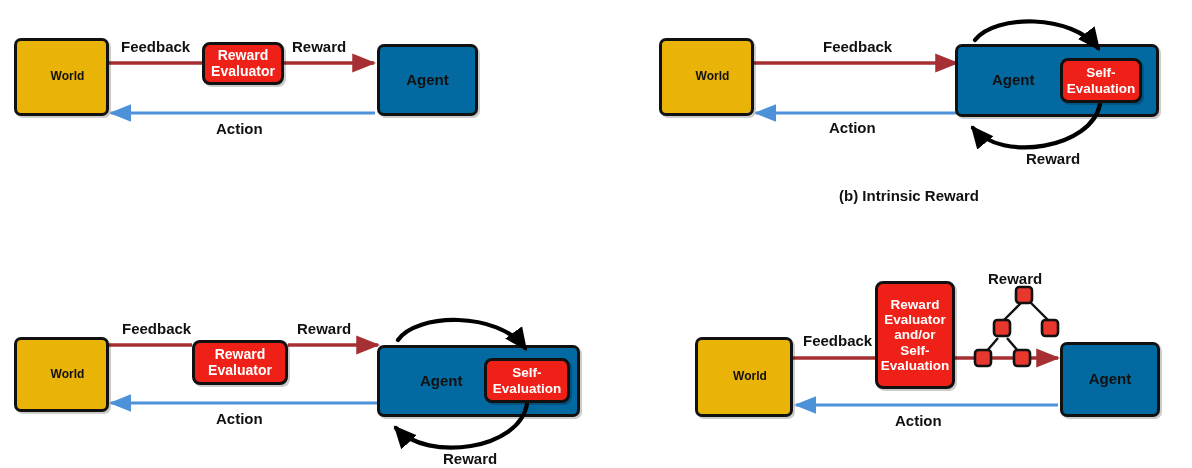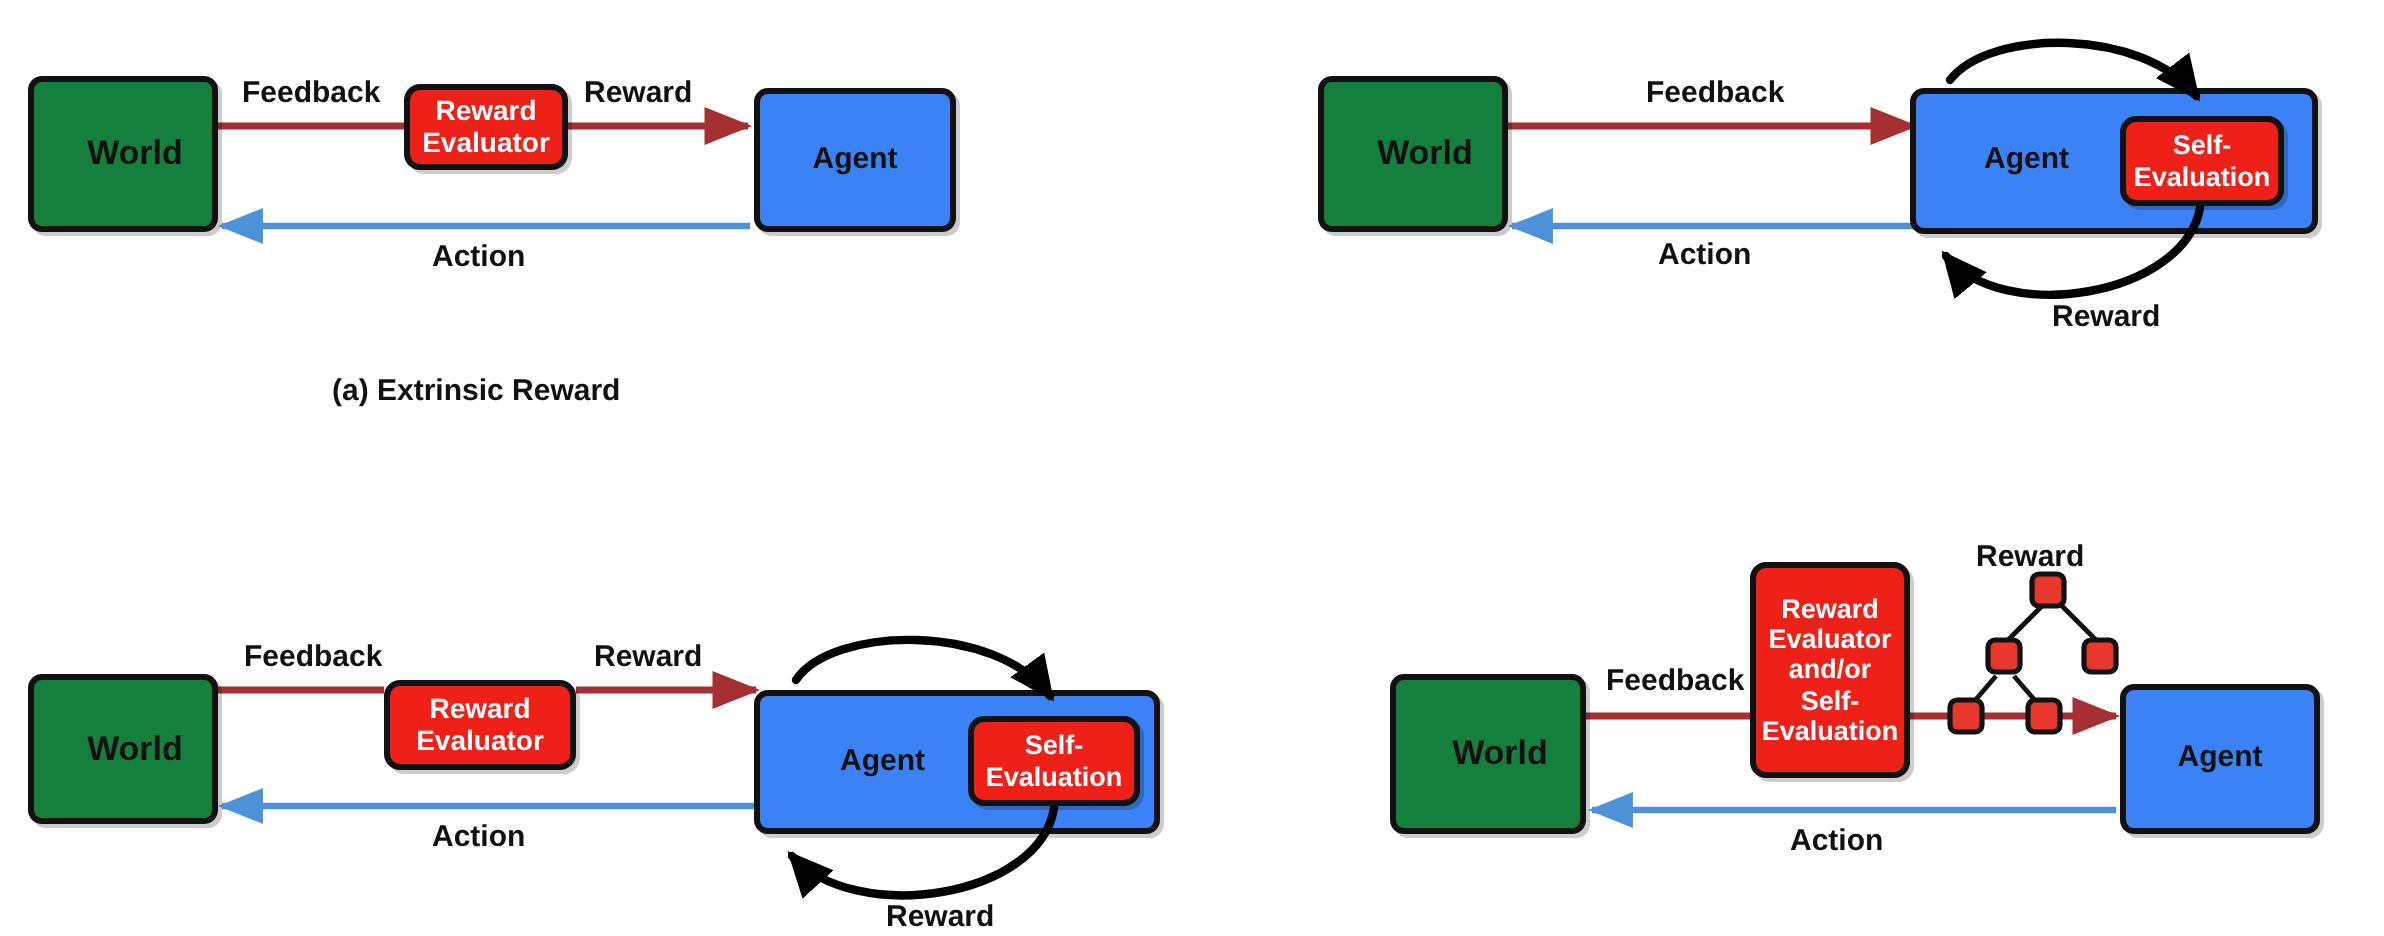--- a/index.html
+++ b/index.html
@@ -28,28 +28,28 @@
     align-items: center;
     justify-content: center;
     text-align: center;
     font-weight: bold;
     line-height: 1.12;
     border: 3px solid #111111;
     border-radius: 7px;
     z-index: 5;
   }
   .node.world {
-    background: #15803d;
-    color: #111111;
-    font-size: 17px;
+    background: #eab308;
+    color: #111111;
+    font-size: 12px;
     box-shadow: 2px 2px 0 rgba(0,0,0,0.20);
     padding-left: 12px;
   }
   .node.agent {
-    background: #3b82f6;
+    background: #0369a1;
     color: #111111;
     font-size: 15px;
     box-shadow: 2px 2px 0 rgba(0,0,0,0.20);
   }
   .node.red {
     background: #ef2017;
     color: #ffffff;
     font-size: 14px;
     border-width: 3px;
     border-radius: 8px;
@@ -134,39 +134,39 @@
   </div>
 
   <div class="node agent" style="left:377px; top:44px; width:101px; height:72px;">
     <span>Agent</span>
   </div>
 
   <div class="edge-label" style="left:121px; top:38px;">Feedback</div>
   <div class="edge-label" style="left:292px; top:38px;">Reward</div>
   <div class="edge-label" style="left:216px; top:120px;">Action</div>
 
-  <div class="caption" style="left:166px; top:187px;">(a) Extrinsic Reward</div>
 
   <div class="node world" style="left:659px; top:38px; width:95px; height:78px;">
     <span>World</span>
   </div>
 
   <div class="node agent" style="left:955px; top:44px; width:204px; height:73px; justify-content:flex-start; padding-left:34px;">
     <span>Agent</span>
   </div>
 
   <div class="node red small" style="left:1060px; top:58px; width:82px; height:45px; flex-direction:column;">
     <span>Self-</span>
     <span>Evaluation</span>
   </div>
 
   <div class="edge-label" style="left:823px; top:38px;">Feedback</div>
   <div class="edge-label" style="left:829px; top:119px;">Action</div>
   <div class="edge-label" style="left:1026px; top:150px;">Reward</div>
 
+  <div class="caption" style="left:839px; top:187px;">(b) Intrinsic Reward</div>
 
   <div class="node world" style="left:14px; top:337px; width:95px; height:75px;">
     <span>World</span>
   </div>
 
   <div class="node red" style="left:192px; top:340px; width:96px; height:45px; flex-direction:column;">
     <span>Reward</span>
     <span>Evaluator</span>
   </div>
 

